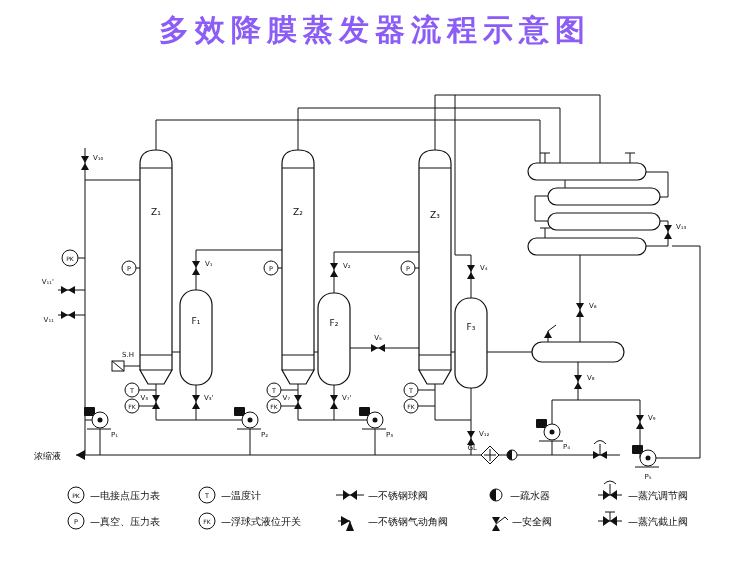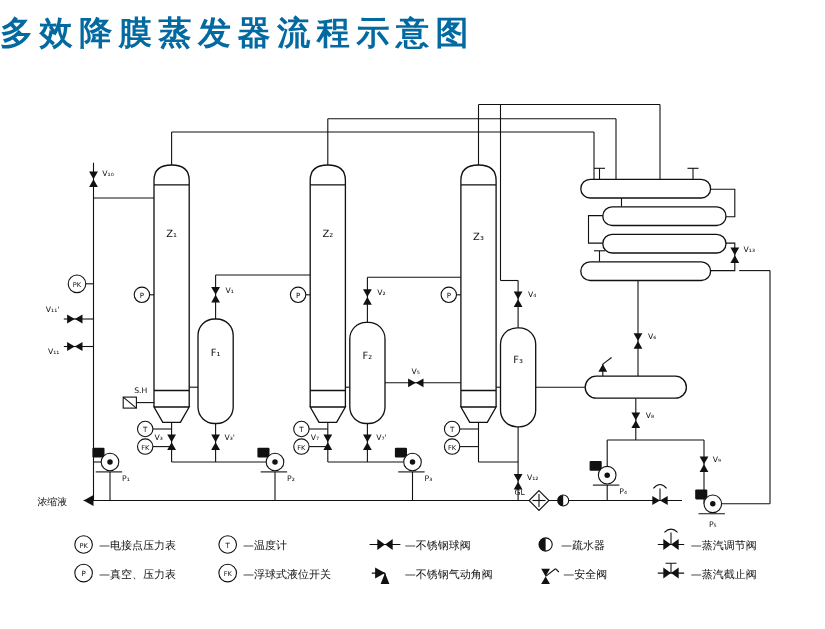--- a/index.html
+++ b/index.html
@@ -1,20 +1,20 @@
 <!DOCTYPE html>
 <html><head>
 <meta charset="utf-8">
 <style>
   html,body{margin:0;padding:0;background:#fff;}
   .page{position:relative;width:750px;height:572px;background:#fff;overflow:hidden;
         font-family:"DejaVu Sans",sans-serif;}
-  .title{position:absolute;top:10px;left:0;width:100%;margin:0;text-align:left;
+  .title{position:absolute;top:10px;left:0;width:100%;margin:0;text-align:center;
          font-family:"DejaVu Serif",serif;font-size:30px;font-weight:bold;
-         letter-spacing:6px;color:#0369a1;}
+         letter-spacing:6px;color:#8b5cf6;}
   svg{position:absolute;top:0;left:0;}
   svg text{font-family:"DejaVu Sans",sans-serif;fill:#111;}
   .pipe{stroke:#111;stroke-width:1;fill:none;}
   .vessel{fill:#fff;stroke:#111;stroke-width:1.2;}
   .vblk{fill:#111;stroke:none;}
   .inst{fill:#fff;stroke:#111;stroke-width:1;}
   .lbl{font-size:7px;}
   .biglbl{font-size:9px;}
   .legtxt{font-size:10px;}
 </style>

